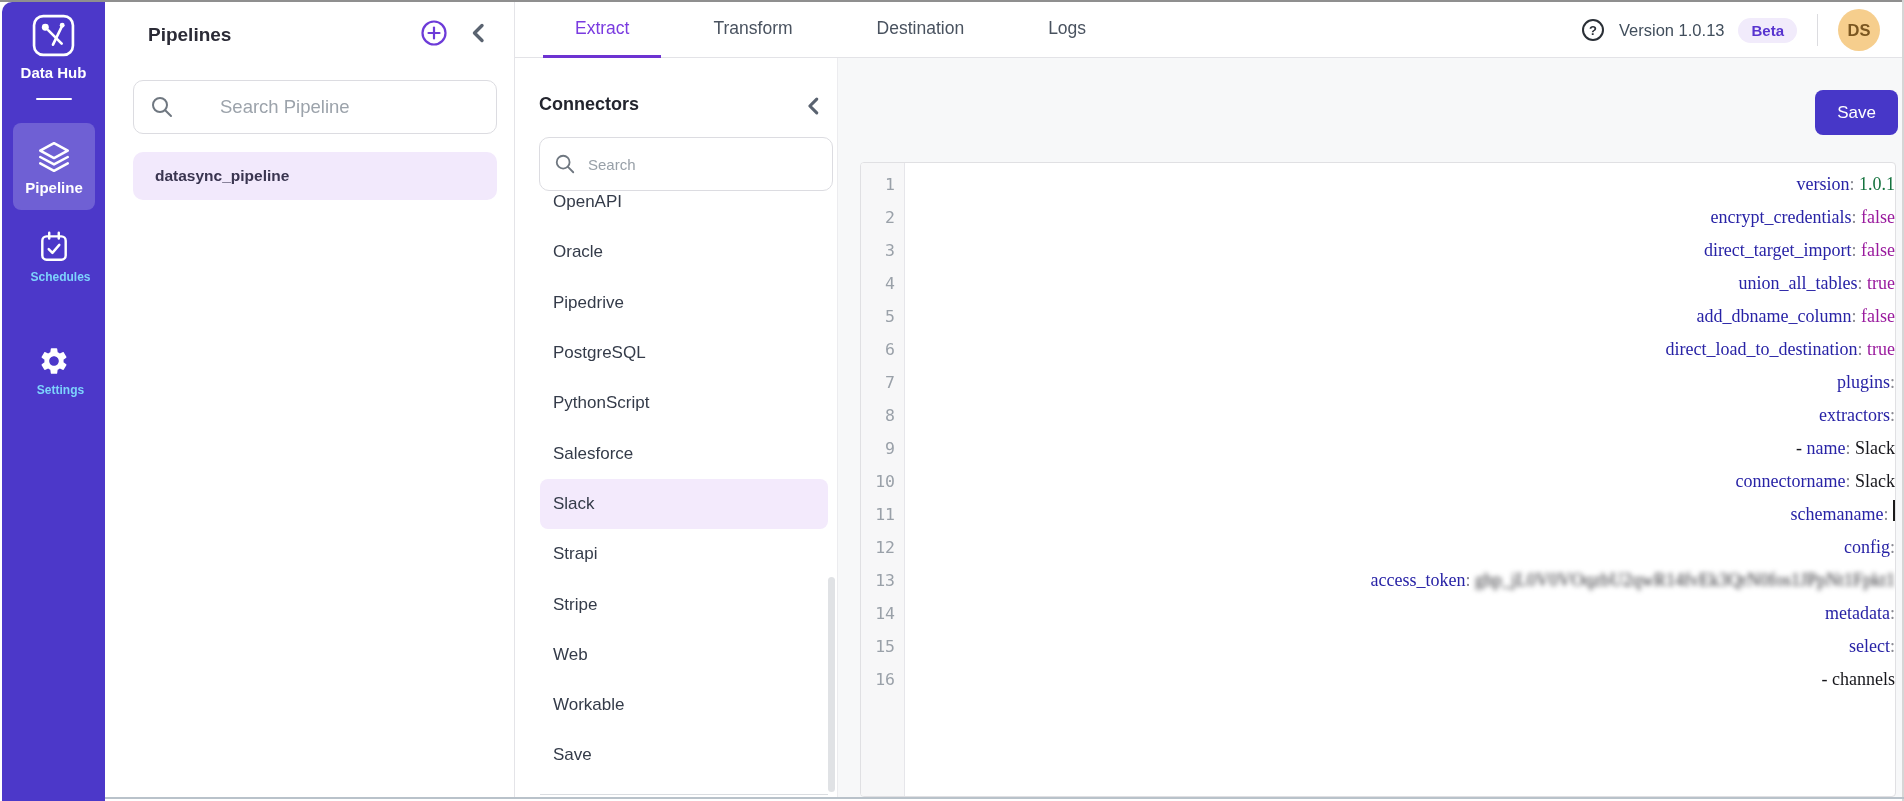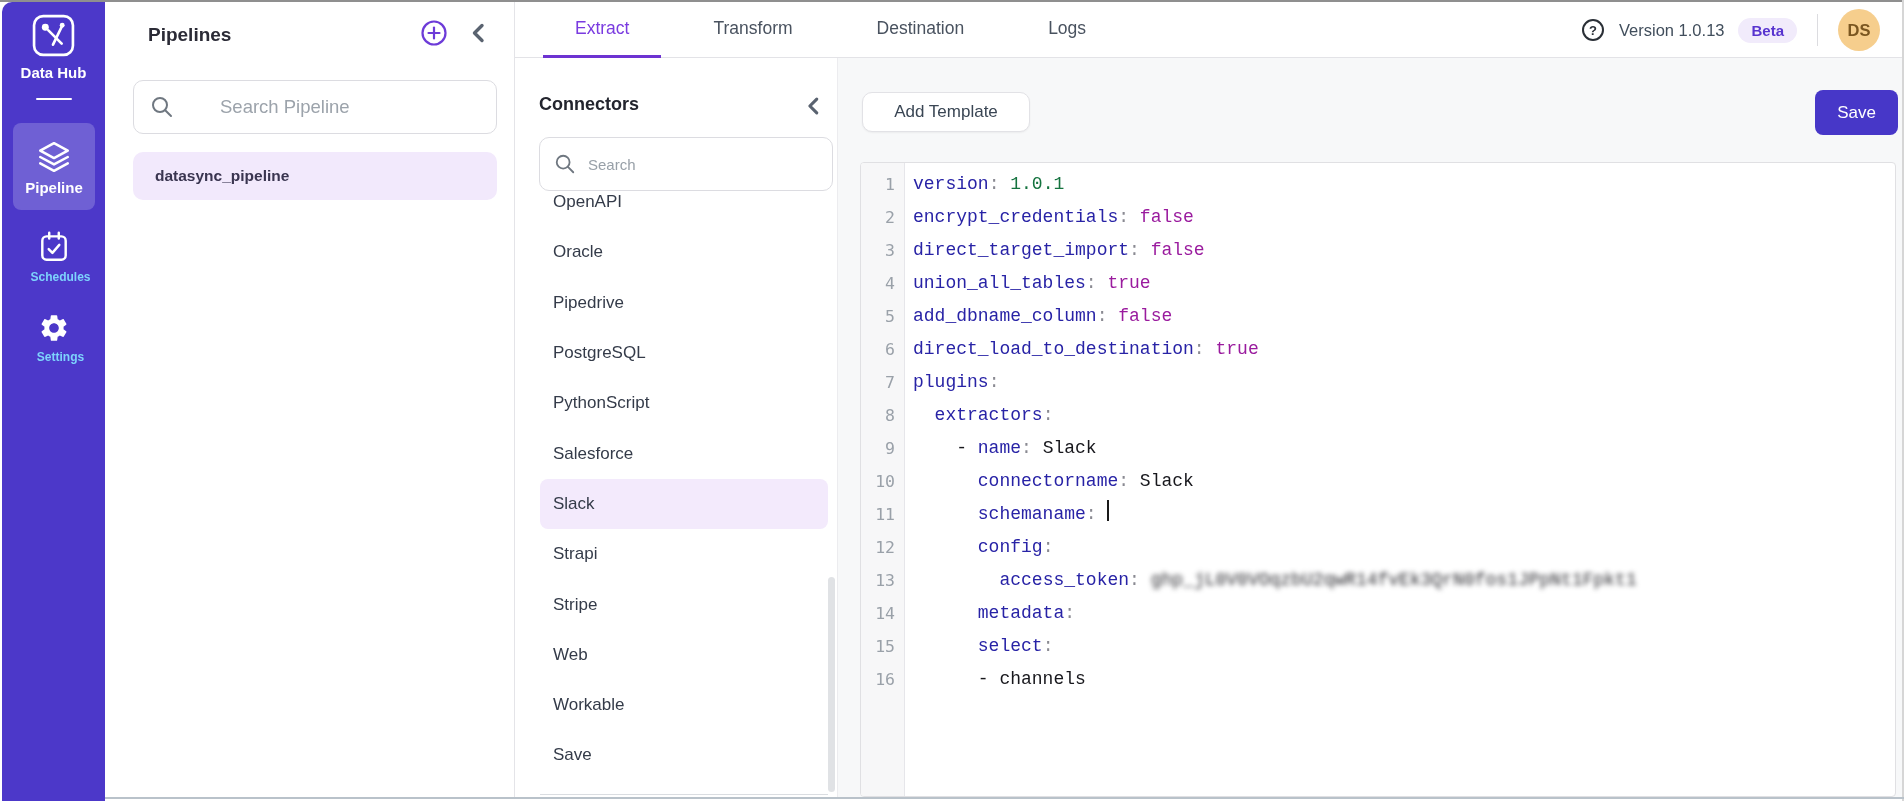--- a/index.html
+++ b/index.html
@@ -24,21 +24,21 @@
   .sb-divider { position:absolute; left:34px; top:96px; width:36px; height:2px; background:#ffffff; border-radius:2px; }
   .sb-item { position:absolute; left:0; width:103px; text-align:center; color:#fff; cursor:pointer; }
   .sb-tile { position:absolute; left:11px; top:121px; width:82px; height:87px;
     background:#6F60D4; border-radius:8px; }
   .sb-tile .sb-ico { position:absolute; left:50%; transform:translateX(-50%); top:16px; }
   .sb-tile .sb-label { position:absolute; left:0; top:56px; width:100%; text-align:center;
     font-size:15px; font-weight:700; color:#fff; }
   .sb-plain .sb-ico { display:block; margin:0 auto 6px auto; }
   .sb-plain .sb-label { font-size:12px; font-weight:700; color:#7dd3fc;padding-left:14px; }
   .sb-schedules { top:228px; }
-  .sb-settings  { top:310px; }
+  .sb-settings  { top:343px; }
 
   
   .pipelines-panel {
     position:absolute; left:105px; top:2px; width:410px; height:796px;
     background:#fff; border-right:1px solid #e4e4e8;
   }
   .pp-title { position:absolute; left:43px; top:22px; font-size:19px; font-weight:700; color:#2b2b36; }
   .pp-add   { position:absolute; left:315px; top:17px; width:28px; height:28px; cursor:pointer; }
   .pp-collapse { position:absolute; left:362px; top:19px; width:24px; height:24px; cursor:pointer; }
   .searchbox {
@@ -131,21 +131,21 @@
     width:44px; background:#F7F7F8; border-right:1px solid #e6e6ea;
     padding-top:5px; flex-shrink:0;
   }
   .ln {
     height:33px; line-height:33px; text-align:right; padding-right:9px;
     font-family:"DejaVu Sans Mono", monospace; font-size:16.5px; color:#9aa1a9;
   }
   .code { flex:1; padding:5px 0 0 8px; cursor:text; }
   .code-line {
     height:33px; line-height:33px; white-space:pre;
-    font-family:Liberation Mono, monospace; font-size:18px;
+    font-family:Liberation Serif, serif; font-size:18px;text-align:right;
   }
   .tok-k { color:#2823A6; }
   .tok-p { color:#8a8a92; }
   .tok-g { color:#15733F; }
   .tok-b { color:#9A1B9E; }
   .tok-v { color:#17171c; }
   .tok-r { color:#2b2b30; filter:blur(2.4px); }
   .cursor {
     display:inline-block; width:2px; height:21px; background:#1a1a1a;
     vertical-align:text-bottom; margin-bottom:3px;
@@ -284,21 +284,20 @@
         <span>Workable</span>
       </div>
       <div class="conn-item">
         <span>Save</span>
       </div>
     </div>
   <div class="conn-scrollbar"></div>
 </section>
 
 <main class="main">
-  <button class="btn-add-template">Add Template</button>
   <button class="btn-save">Save</button>
   <div class="editor">
     <div class="gutter">
         <div class="ln">1</div>
         <div class="ln">2</div>
         <div class="ln">3</div>
         <div class="ln">4</div>
         <div class="ln">5</div>
         <div class="ln">6</div>
         <div class="ln">7</div>

